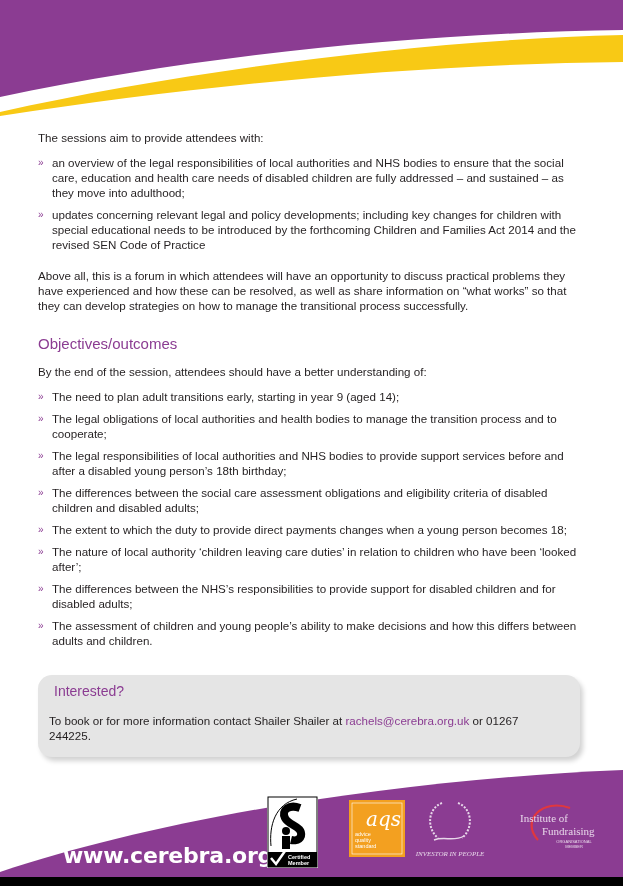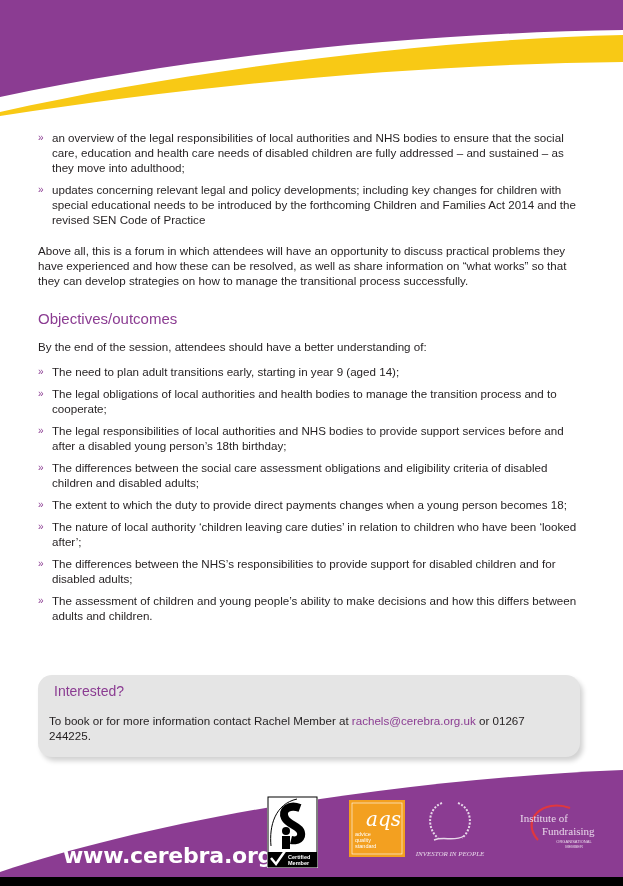--- a/index.html
+++ b/index.html
@@ -53,20 +53,21 @@
 </head>
 <body>
 
 <svg class="header-wave" viewBox="0 0 623 120" preserveAspectRatio="none">
   <rect x="0" y="0" width="623" height="120" fill="#ffffff"></rect>
   <path d="M0,112 C180,72 420,40 623,35 L623,62 C420,64 200,85 0,116 Z" fill="#f8c915"></path>
   <path d="M0,0 L623,0 L623,30 C420,33 200,55 0,97 Z" fill="#8b3c92"></path>
 </svg>
 
 <div class="content">
+  <p class="intro">The sessions aim to provide attendees with:</p>
   <ul class="bullets">
     <li><span class="mark">»</span><span>an overview of the legal responsibilities of local authorities and NHS bodies to ensure that the social care, education and health care needs of disabled children are fully addressed – and sustained – as they move into adulthood;</span></li>
     <li><span class="mark">»</span><span>updates concerning relevant legal and policy developments; including key changes for children with special educational needs to be introduced by the forthcoming  Children and Families Act 2014 and the revised SEN Code of Practice</span></li>
   </ul>
   <p class="para-above">Above all, this is a forum in which attendees will have an opportunity to discuss practical problems they have experienced and how these can be resolved, as well as share information on “what works” so that they can develop strategies on how to manage the transitional process successfully.</p>
 
   <h2 class="obj-heading">Objectives/outcomes</h2>
   <p class="intro">By the end of the session, attendees should have a better understanding of:</p>
   <ul class="bullets">
     <li><span class="mark">»</span><span>The need to plan adult transitions early, starting in year 9 (aged 14);</span></li>
@@ -79,21 +80,21 @@
     <li><span class="mark">»</span><span>The assessment of children and young people’s ability to make decisions and how this differs between adults and children.</span></li>
   </ul>
 </div>
 
 <svg class="footer-wave" viewBox="0 0 623 126" preserveAspectRatio="none">
   <path d="M0,112 C150,62 380,20 623,10 L623,126 L0,126 Z" fill="#8b3c92"></path>
 </svg>
 
 <div class="interest-box">
   <h3>Interested?</h3>
-  <p><span>To book or for more information contact Rachel Member at </span><a class="email-link" href="#">rachels@cerebra.org.uk</a><span> or 01267 244225.</span></p>
+  <p><span>To book or for more information contact Shailer Shailer at </span><a class="email-link" href="#">rachels@cerebra.org.uk</a><span> or 01267 244225.</span></p>
 </div>
 
 <a class="site-url" href="#" style="text-decoration:none;">www.cerebra.org.uk</a>
 
 <div class="logo logo-is">
   <svg width="51" height="72" viewBox="0 0 51 72">
     <rect x="1" y="1" width="49" height="70" fill="#ffffff" stroke="#000" stroke-width="1"></rect>
     <path d="M4,50 C2,30 8,8 30,3" fill="none" stroke="#000" stroke-width="1"></path>
     <path d="M33,12 C22,8 14,14 18,22 C22,30 36,30 34,40 C32,46 24,44 24,44" fill="none" stroke="#000" stroke-width="8"></path>
     <circle cx="19" cy="35" r="4" fill="#000"></circle>

